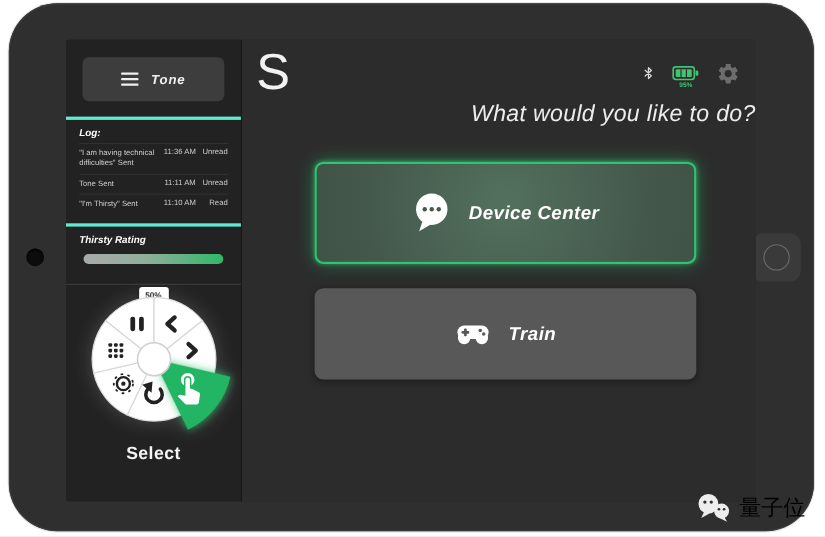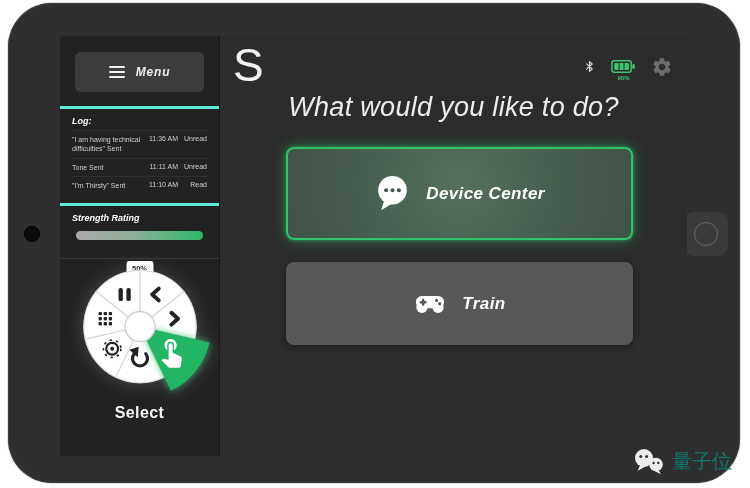--- a/index.html
+++ b/index.html
@@ -49,35 +49,35 @@
   .wheel-selected-label { margin-top:8px; font-size:16px; font-weight:600; color:#f5f5f5; letter-spacing:.4px; }
 
   
   .main { position:relative; flex:1; background:#2c2c2c; }
   .logo { position:absolute; left:13px; top:2px; font-size:46px; font-weight:400; color:#f2f2f2; }
   .status-bar { position:absolute; top:22px; right:14px; display:flex; align-items:flex-start; gap:15px; }
   .battery-block { display:flex; flex-direction:column; align-items:center; margin-top:1px; }
   .battery-pct { font-size:6px; font-weight:bold; color:#3fc471; margin-top:1px; }
   .gear-wrap { margin-top:-2px; cursor:pointer; }
 
-  .heading { position:absolute; top:56px; left:0; right:0; text-align:center;
-             font-size:27px; font-style:italic; font-weight:500; color:#ededed; letter-spacing:.3px; }
+  .heading { position:absolute; top:56px; left:0; right:0; text-align:right;
+             font-size:21px; font-style:italic; font-weight:500; color:#ededed; letter-spacing:.3px; }
 
   .big-btn { position:absolute; left:66px; width:347px; border-radius:8px;
              display:flex; align-items:center; justify-content:center; gap:15px; cursor:pointer; }
   .device-btn { top:111px; height:93px;
                 background:radial-gradient(circle at 50% 40%, #53705e 0%, #44594c 70%, #3f5346 100%);
                 border:2px solid #2fc46e;
                 box-shadow:0 0 16px rgba(47,196,110,.45), 0 0 4px rgba(47,196,110,.6); }
   .train-btn { top:226px; height:83px; background:#585858; box-shadow:0 2px 6px rgba(0,0,0,.35); }
   .big-btn-label { font-size:17px; font-weight:bold; font-style:italic; color:#fff; letter-spacing:.4px; }
 
   
   .watermark { position:absolute; right:18px; bottom:13px; display:flex; align-items:center; gap:7px; }
-  .watermark-text { font-size:20px; color:#0f766e; }
+  .watermark-text { font-size:20px; color:#000000; }
 </style>
 </head>
 <body>
 
 <div class="page">
   <div class="tablet">
     <div class="camera-dot"></div>
     <div class="home-button">
       <div class="home-ring"></div>
     </div>
@@ -85,21 +85,21 @@
     <div class="screen">
 
       <div class="sidebar">
 
         <div class="menu-button">
           <span class="hamburger">
               <span></span>
               <span></span>
               <span></span>
             </span>
-          <span class="menu-label">Menu</span>
+          <span class="menu-label">Tone</span>
         </div>
 
         <div class="side-sec">
           <div class="log-title">Log:</div>
 
           <div class="log-row">
             <span class="log-msg">"I am having technical difficulties" Sent</span>
             <span class="log-time">11:36 AM</span>
             <span class="log-status">Unread</span>
           </div>
@@ -109,21 +109,21 @@
             <span class="log-status">Unread</span>
           </div>
           <div class="log-row">
             <span class="log-msg">"I'm Thirsty" Sent</span>
             <span class="log-time">11:10 AM</span>
             <span class="log-status">Read</span>
           </div>
         </div>
 
         <div class="side-sec">
-          <div class="strength-label">Strength Rating</div>
+          <div class="strength-label">Thirsty Rating</div>
           <div class="slider">
             <span class="slider-pill">50%</span>
           </div>
         </div>
 
         <div class="wheel-wrap">
           <svg class="wheel-svg" width="150" height="137" viewBox="0 0 160 146">
             <defs>
               <filter id="gglow" x="-40%" y="-40%" width="180%" height="180%">
                 <feDropShadow dx="0" dy="0" stdDeviation="4" flood-color="#2fc46e" flood-opacity="0.8"></feDropShadow>

